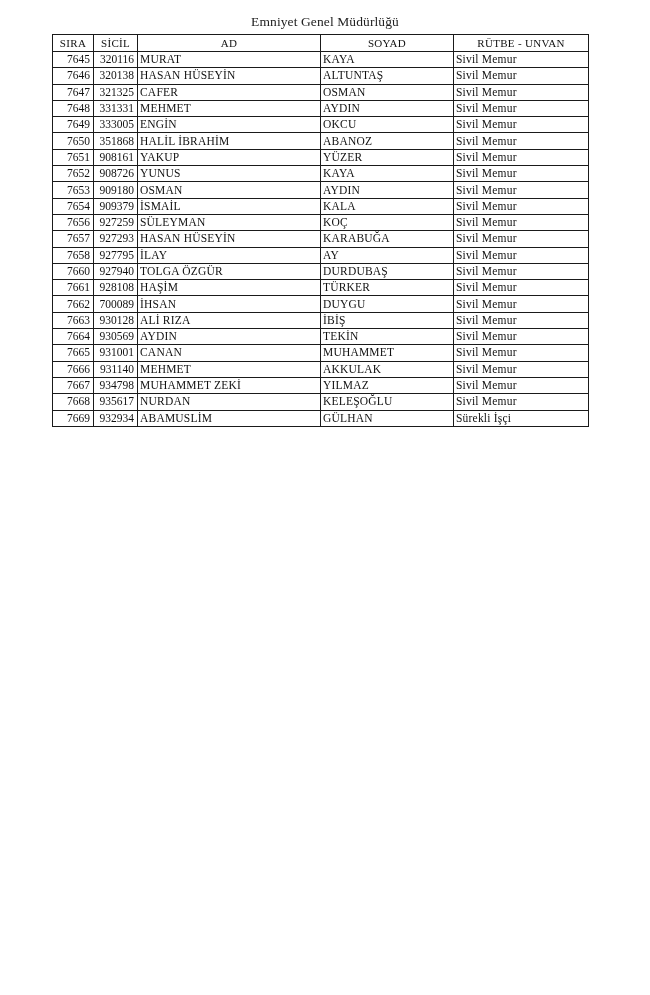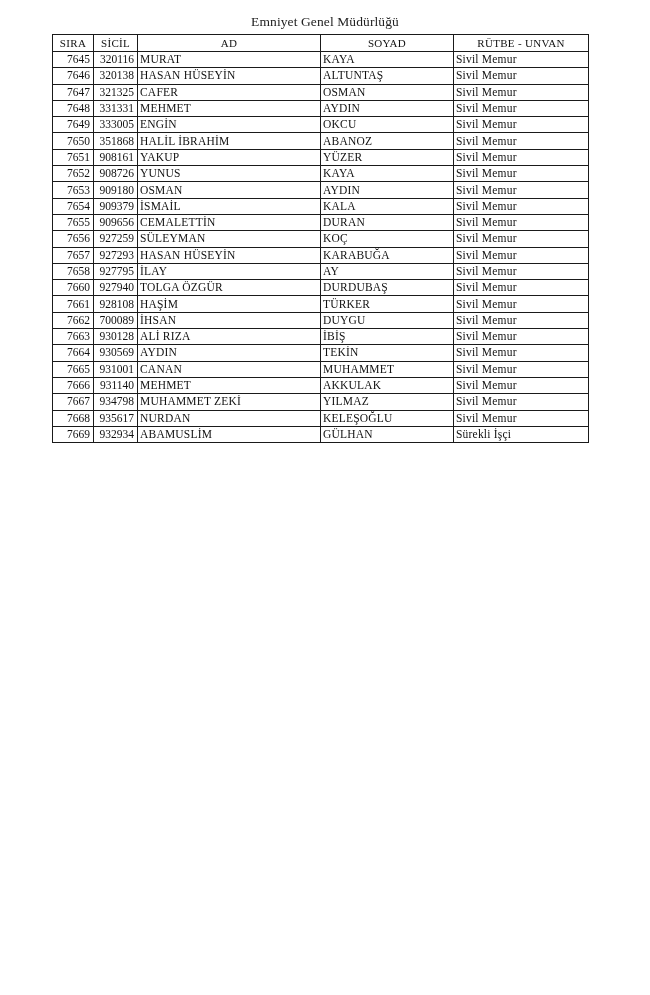--- a/index.html
+++ b/index.html
@@ -154,27 +154,20 @@
         <td class="txt">Sivil Memur</td>
       </tr>
       <tr>
         <td class="num">7654</td>
         <td class="num">909379</td>
         <td class="txt">İSMAİL</td>
         <td class="txt">KALA</td>
         <td class="txt">Sivil Memur</td>
       </tr>
       <tr>
-        <td class="num">7655</td>
-        <td class="num">909656</td>
-        <td class="txt">CEMALETTİN</td>
-        <td class="txt">DURAN</td>
-        <td class="txt">Sivil Memur</td>
-      </tr>
-      <tr>
         <td class="num">7656</td>
         <td class="num">927259</td>
         <td class="txt">SÜLEYMAN</td>
         <td class="txt">KOÇ</td>
         <td class="txt">Sivil Memur</td>
       </tr>
       <tr>
         <td class="num">7657</td>
         <td class="num">927293</td>
         <td class="txt">HASAN HÜSEYİN</td>

